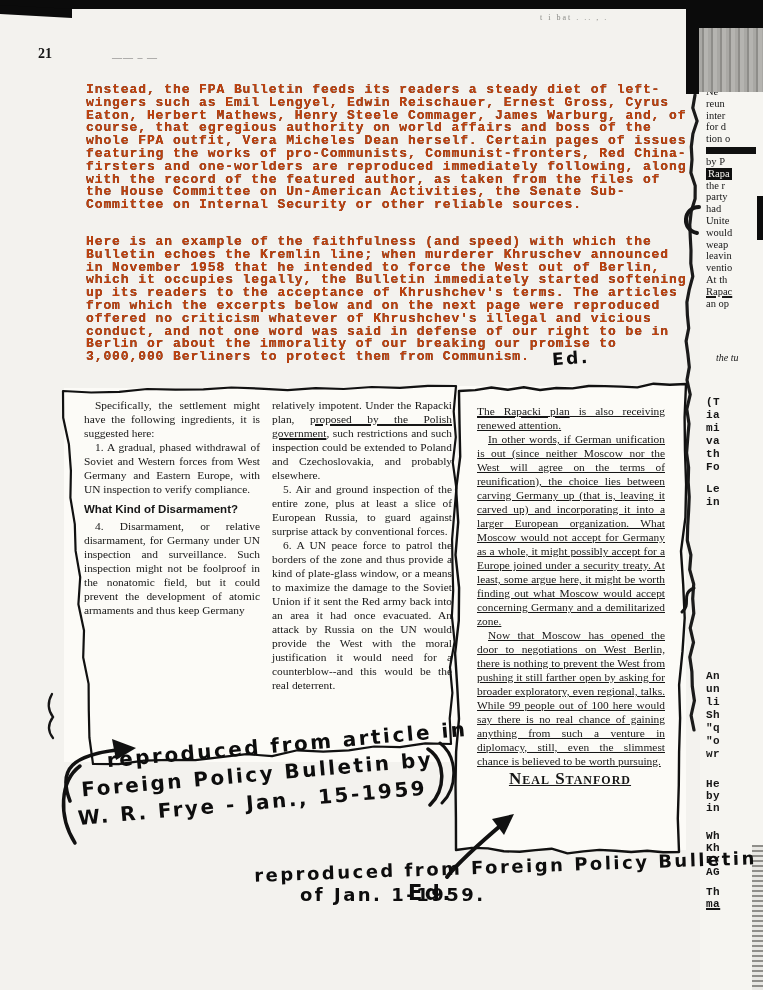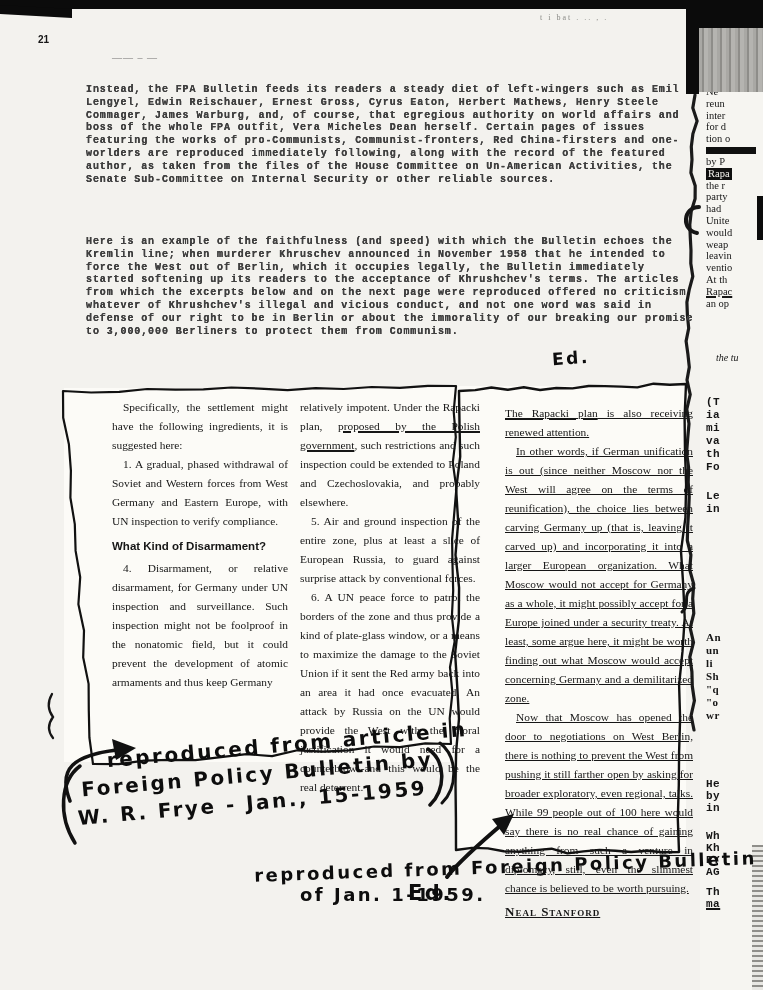--- a/index.html
+++ b/index.html
@@ -2,68 +2,68 @@
 <html><head>
 <meta charset="utf-8">
 <style>
   html,body{margin:0;padding:0;}
   body{width:763px;height:990px;position:relative;background:#f3f2ee;overflow:hidden;
        font-family:"Liberation Serif","DejaVu Serif",serif;color:#161616;}
   .abs{position:absolute;}
 
   
   .typed{font-family:"Liberation Mono","DejaVu Sans Mono",monospace;font-weight:700;
-         font-size:10px;line-height:12.8px;letter-spacing:0.9px;color:#404040;
+         font-size:13px;line-height:12.8px;letter-spacing:0.9px;color:#c2410c;
          text-shadow:0 0 0.4px #222;}
-  #page-num{left:38px;top:34px;font-family:Liberation Sans, sans-serif;
-            font-weight:700;font-size:10px;}
+  #page-num{left:38px;top:46px;font-family:Liberation Serif, serif;
+            font-weight:700;font-size:14px;}
   #para1{left:86px;top:84px;width:608px;}
   #para2{left:86px;top:236px;width:608px;}
 
   
   .hand{font-family:"DejaVu Sans",sans-serif;font-weight:700;color:#0d0d0d;letter-spacing:2.5px;}
   #ed1{left:552px;top:348px;font-size:17px;transform:rotate(-4deg);}
   #note1{left:64px;top:752px;width:410px;height:100px;transform:rotate(-5deg);transform-origin:0 0;}
   #note1 .l1{left:42px;top:0;font-size:20px;}
   #note1 .l2{left:14px;top:27px;font-size:20px;}
   #note1 .l3{left:8px;top:55px;font-size:20px;}
   #note2-l1{left:254px;top:856px;font-size:18px;transform:rotate(-2deg);}
   #note2-l2{left:300px;top:884px;font-size:18px;}
   #note2-ed{left:408px;top:881px;font-size:21px;}
 
   
   .clip-bg{background:#fcfbf7;z-index:3;}
   #left-clip{left:64px;top:388px;width:393px;height:374px;}
   #right-clip{left:458px;top:386px;width:228px;height:464px;}
-  .np{font-size:11.4px;line-height:19px;text-align:justify;z-index:7;margin-left:28px;}
+  .np{font-size:11.4px;line-height:14px;text-align:justify;z-index:7;}
   .np p{margin:0;text-indent:11px;}
   .np p.noind{text-indent:0;}
   #col1{left:84px;top:398px;width:176px;}
   #col2{left:272px;top:398px;width:180px;}
   #col3{left:477px;top:404px;width:188px;text-decoration:underline;}
   .np h4{margin:6px 0 3px 0;font-family:"Liberation Sans","DejaVu Sans",sans-serif;
          font-size:11.5px;font-weight:700;text-indent:0;}
   .u-hand{text-decoration:underline;text-decoration-thickness:1.8px;}
-  .byline{text-align:left;font-variant:small-caps;font-weight:700;letter-spacing:1px;
-          font-size:13px;margin-top:4px;padding-right:2px;}
+  .byline{text-align:center;font-variant:small-caps;font-weight:700;letter-spacing:1px;
+          font-size:17px;margin-top:4px;padding-right:2px;}
 
   
   #next-page{left:700px;top:0;width:63px;height:990px;background:#f6f5f1;z-index:2;}
   .np-frag{font-size:10.5px;line-height:11.8px;font-family:"Liberation Serif","DejaVu Serif",serif;}
   .np-frag .bar{width:50px;height:7px;background:#101010;margin:2px 0;}
   .np-frag .inv{background:#101010;color:#f6f5f1;display:inline-block;padding:0 2px;}
   .np-frag .und{text-decoration:underline;text-decoration-thickness:1.5px;display:inline-block;}
   .t-frag{font-family:"Liberation Mono","DejaVu Sans Mono",monospace;font-weight:700;
           font-size:11px;line-height:13px;letter-spacing:0.5px;}
   .t-frag.tight{line-height:12px;}
   .t-frag .und{text-decoration:underline;text-decoration-thickness:1.5px;display:inline-block;}
   #frag-np{left:6px;top:86px;width:56px;}
   #frag-t1{left:6px;top:396px;}
-  #frag-t2{left:6px;top:483px;margin-top:7px;}
-  #frag-t3{left:6px;top:631px;font-family:Liberation Serif, serif;}
+  #frag-t2{left:6px;top:483px;}
+  #frag-t3{left:6px;top:670px;}
   #frag-t4{left:6px;top:778px;text-align:center;}
   #frag-t5{left:6px;top:830px;}
   #frag-t6{left:6px;top:886px;}
   #page-turn{left:16px;top:352px;font-style:italic;font-size:10px;}
 
   
   .art{background:#0b0b0b;z-index:8;}
   #art-top{left:0;top:0;width:763px;height:9px;}
   #art-top2{left:0;top:7px;width:72px;height:9px;transform:skewY(3deg);}
   #art-tr{left:686px;top:0;width:77px;height:33px;}

